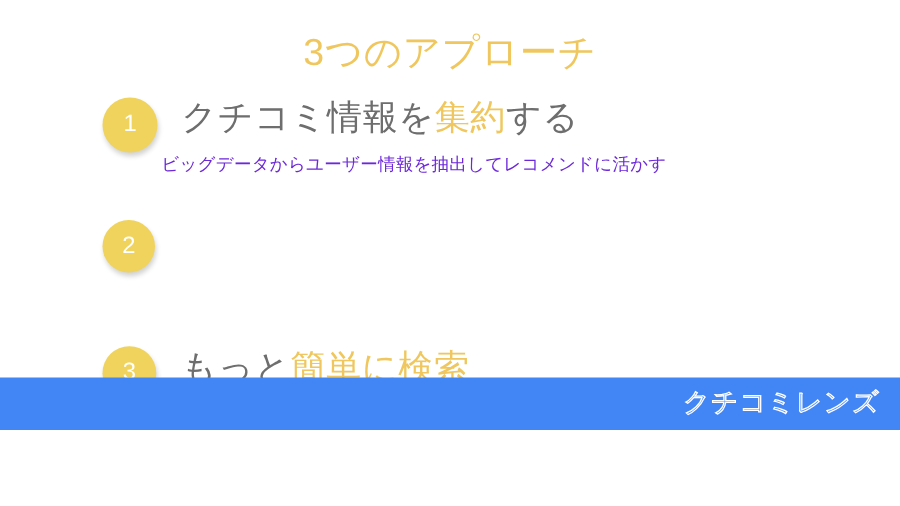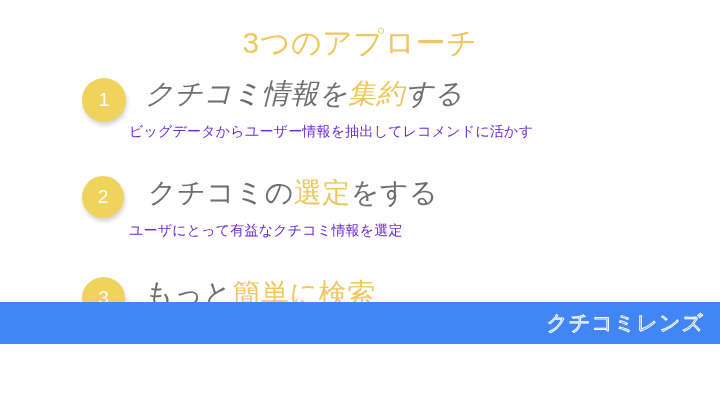--- a/index.html
+++ b/index.html
@@ -98,21 +98,21 @@
     font-size: 14px;
     line-height: 20px;
     color: #6d28d9;
     font-weight: 400;
     white-space: nowrap;
     letter-spacing: 0.2px;
   }
 
   
   .item-1 .badge        { top: 4px; }
-  .item-1 .approach-heading { top: 0px; font-style: italic; }
+  .item-1 .approach-heading { top: 0px; }
   .item-1 .approach-sub { top: 47px; }
 
   .item-2 .badge        { top: 2px; width: 42px; height: 42px; }
   .item-2 .approach-heading { top: -1px; left: 148px; }
   .item-2 .approach-sub { top: 46px; }
 
   .item-3 .badge        { top: 3px; width: 43px; height: 43px; }
   .item-3 .approach-heading { top: 0px; left: 145px; }
   .item-3 .approach-sub { top: 47px; }
 
@@ -156,24 +156,20 @@
       <div class="approach-heading">
         <span>クチコミ情報を</span><span class="hl">集約</span><span>する</span>
       </div>
       <div class="approach-sub">ビッグデータからユーザー情報を抽出してレコメンドに活かす</div>
     </div>
 
     <div class="approach-item item-2">
       <div class="badge">
         <span class="badge-number">2</span>
       </div>
-      <div class="approach-heading">
-        <span>クチコミの</span><span class="hl">選定</span><span>をする</span>
-      </div>
-      <div class="approach-sub">ユーザにとって有益なクチコミ情報を選定</div>
     </div>
 
     <div class="approach-item item-3">
       <div class="badge">
         <span class="badge-number">3</span>
       </div>
       <div class="approach-heading">
         <span>もっと</span><span class="hl">簡単に検索</span><span></span>
       </div>
     </div>

